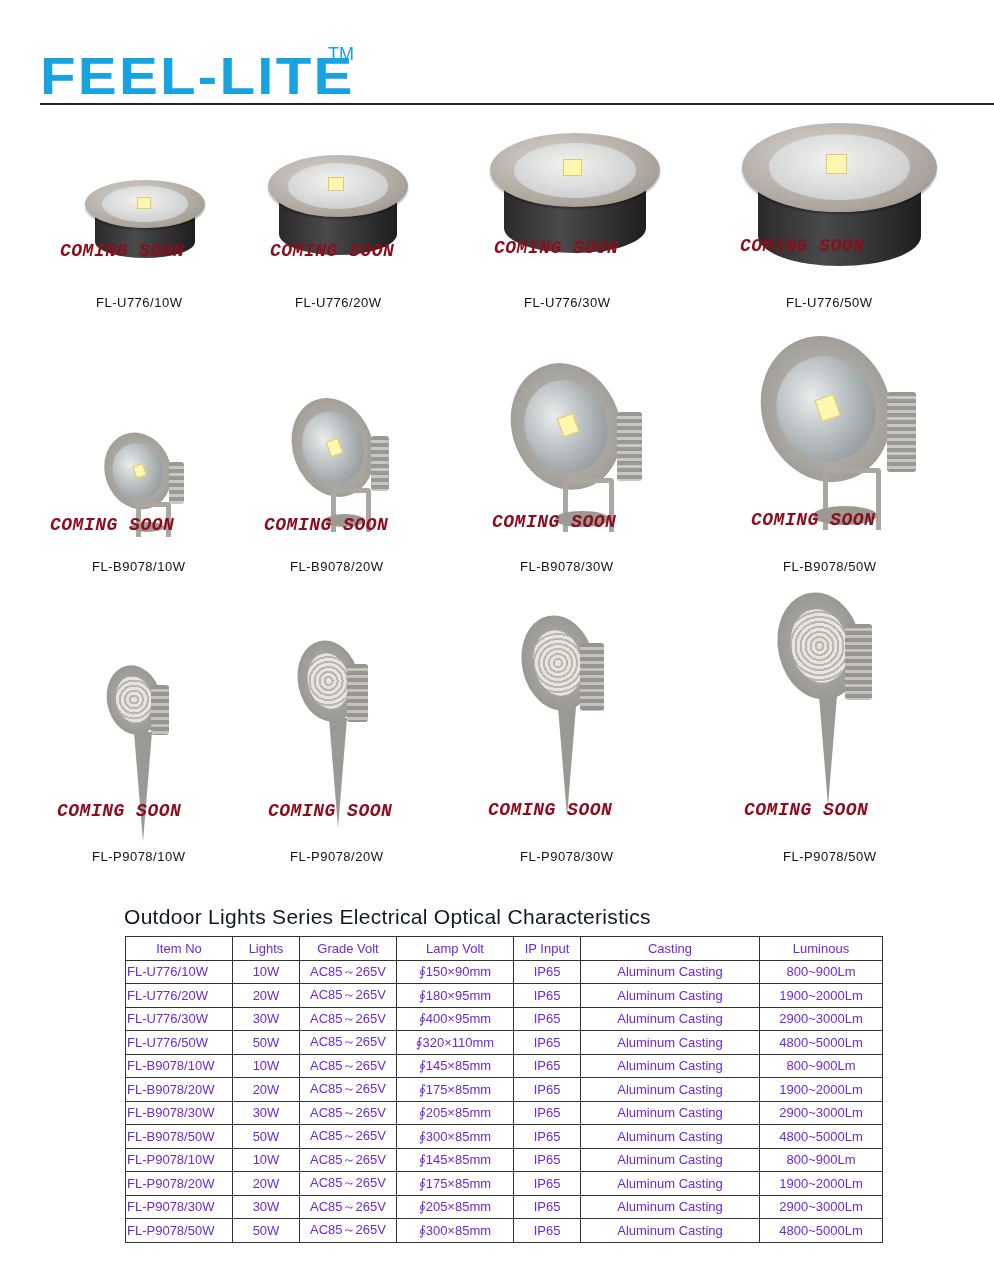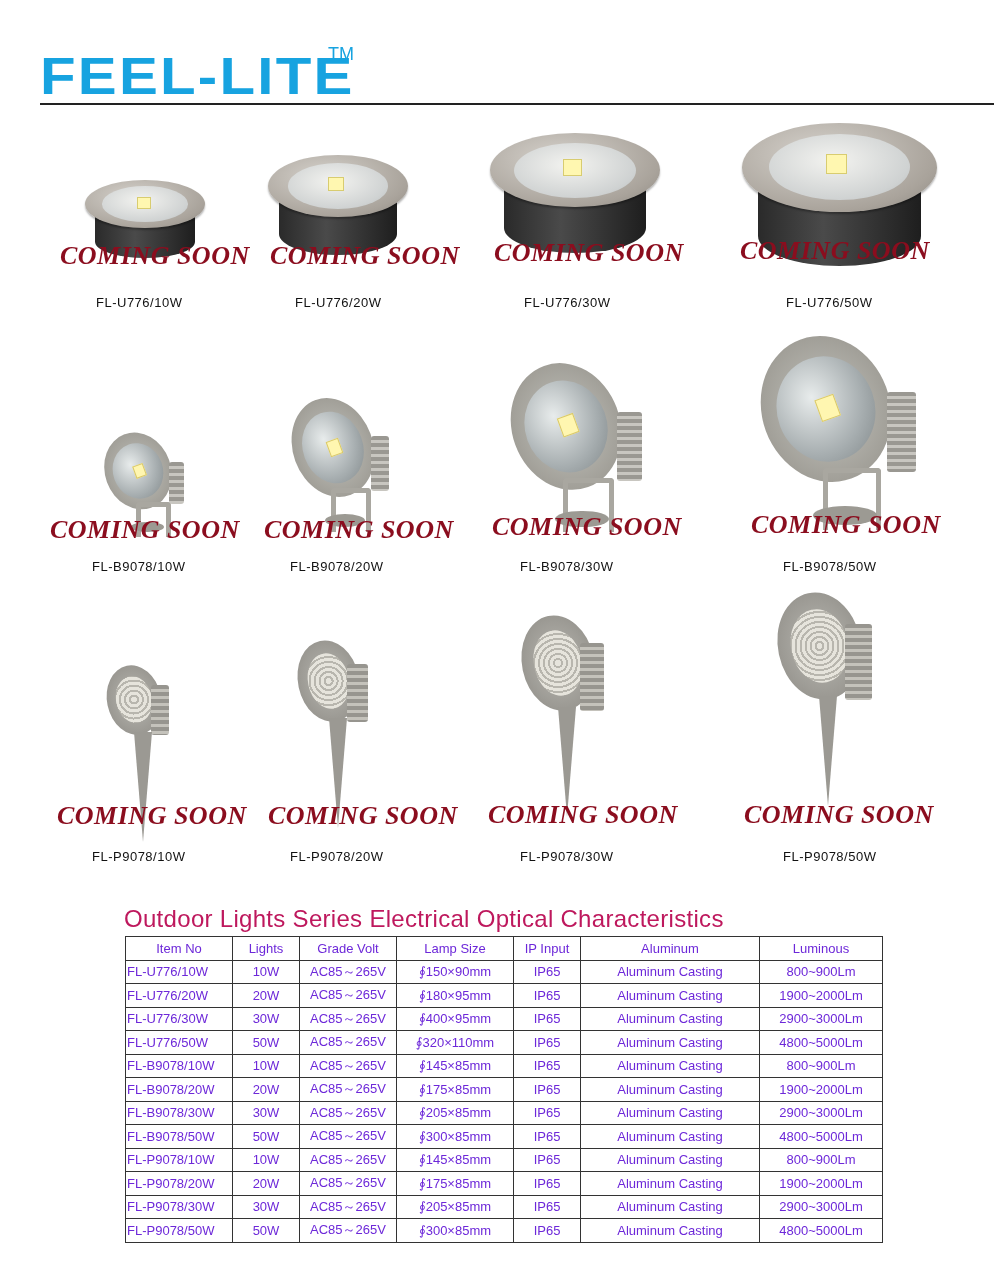--- a/index.html
+++ b/index.html
@@ -1,21 +1,21 @@
 <!DOCTYPE html>
 <html><head>
 <meta charset="utf-8">
 <style>
   html, body { margin:0; padding:0; background:#ffffff; }
   body { width:994px; height:1285px; position:relative; overflow:hidden; font-family:"Liberation Sans", sans-serif; }
 
   .logo { position:absolute; left:40px; top:50px; font-family:"Liberation Sans", sans-serif; font-weight:bold; font-size:52px; color:#17a3e0; letter-spacing:2px; line-height:52px; transform:scaleX(1.12); transform-origin:left center; }
   .tm { position:absolute; left:328px; top:44px; font-size:18px; color:#17a3e0; font-family:"Liberation Sans", sans-serif; }
   .hr { position:absolute; left:40px; top:103px; width:954px; height:2px; background:#222; }
-  .coming { position:absolute; font-family:Liberation Serif, serif; font-style:italic; font-weight:bold; font-size:26px; color:#8b0d1e; white-space:nowrap; letter-spacing:0.5px; }
+  .coming { position:absolute; font-family:Liberation Mono, monospace; font-style:italic; font-weight:bold; font-size:18px; color:#8b0d1e; white-space:nowrap; letter-spacing:0.5px; }
   .model { position:absolute; font-size:13px; color:#111; font-family:"Liberation Sans", sans-serif; letter-spacing:0.5px; }
 
   
   .ug { position:absolute; }
   .ug .body { position:absolute; left:8%; right:8%; top:40%; bottom:0; background:linear-gradient(90deg,#2a2a2a,#4a4a4a 40%,#1e1e1e); border-radius:0 0 50% 50% / 0 0 35% 35%; }
   .ug .rim { position:absolute; left:0; right:0; top:0; height:62%; border-radius:50%; background:radial-gradient(ellipse at 40% 35%,#d6d2cc,#a9a39b 70%,#8a857e); box-shadow:0 2px 2px rgba(0,0,0,0.3); }
   .ug .lens { position:absolute; left:14%; right:14%; top:8%; height:46%; border-radius:50%; background:radial-gradient(ellipse at 45% 40%,#f3f3f0,#cfd2d2 70%,#b4b8b8); }
   .ug .chip { position:absolute; width:10%; height:12%; left:43%; top:22%; background:#fff7b0; border:1px solid #d8cc70; }
 
   
@@ -27,21 +27,21 @@
   .spot .bracket { position:absolute; left:38%; top:70%; width:30%; height:30%; border:5px solid #a9a7a0; border-bottom:none; border-radius:4px 4px 0 0; }
   .spot .base { position:absolute; left:32%; bottom:0; width:40%; height:10%; border-radius:50%; background:#9c9a93; }
 
   
   .spike { position:absolute; }
   .spike .head { position:absolute; left:0; top:0; width:72%; height:48%; border-radius:50%; background:radial-gradient(ellipse at 50% 50%,#b9b8b2,#9a9892 70%,#86847e); transform:rotate(-12deg); }
   .spike .glass { position:absolute; left:16%; top:16%; width:68%; height:68%; border-radius:50%; background:repeating-radial-gradient(circle at 50% 50%,#e6e4dc 0 3px,#b8b6ae 3px 5px); }
   .spike .fins { position:absolute; left:58%; top:14%; width:24%; height:34%; background:repeating-linear-gradient(180deg,#97958f 0 4px,#c4c2bb 4px 7px); border-radius:3px; }
   .spike .stake { position:absolute; left:36%; top:46%; width:0; height:0; border-left:9px solid transparent; border-right:9px solid transparent; border-top:110px solid #9b9993; }
 
-  .table-title { position:absolute; left:124px; top:905px; font-size:24px; color:#be185d; font-family:"Liberation Sans", sans-serif; letter-spacing:0.3px; }
+  .table-title { position:absolute; left:124px; top:905px; font-size:21px; color:#0f172a; font-family:"Liberation Sans", sans-serif; letter-spacing:0.3px; }
   table.spec { position:absolute; left:125px; top:936px; border-collapse:collapse; font-family:"Liberation Sans", sans-serif; font-size:13px; color:#6d28d9; }
   table.spec th, table.spec td { border:1.5px solid #333; height:22.5px; padding:0 3px; text-align:center; white-space:nowrap; font-weight:normal; }
   table.spec td.item { text-align:left; padding-left:1px; }
 </style>
 </head>
 <body>
 
 <div class="logo">FEEL-LITE</div>
 <div class="tm">TM</div>
 <div class="hr"></div>
@@ -176,23 +176,23 @@
   <div class="model" style="left:783px;top:849px;">FL-P9078/50W</div>
 </div>
 
 <div class="table-title">Outdoor  Lights Series Electrical Optical Characteristics</div>
 <table class="spec">
   <thead>
     <tr>
       <th style="width:100px">Item No</th>
       <th style="width:60px">Lights</th>
       <th style="width:90px">Grade Volt</th>
-      <th style="width:110px">Lamp Size</th>
+      <th style="width:110px">Lamp Volt</th>
       <th style="width:60px">IP Input</th>
-      <th style="width:172px">Aluminum</th>
+      <th style="width:172px">Casting</th>
       <th style="width:116px">Luminous</th>
     </tr>
   </thead>
   <tbody id="spec-body">
       <tr>
         <td class="item">FL-U776/10W</td>
         <td>10W</td>
         <td>AC85～265V</td>
         <td>∮150×90mm</td>
         <td>IP65</td>

